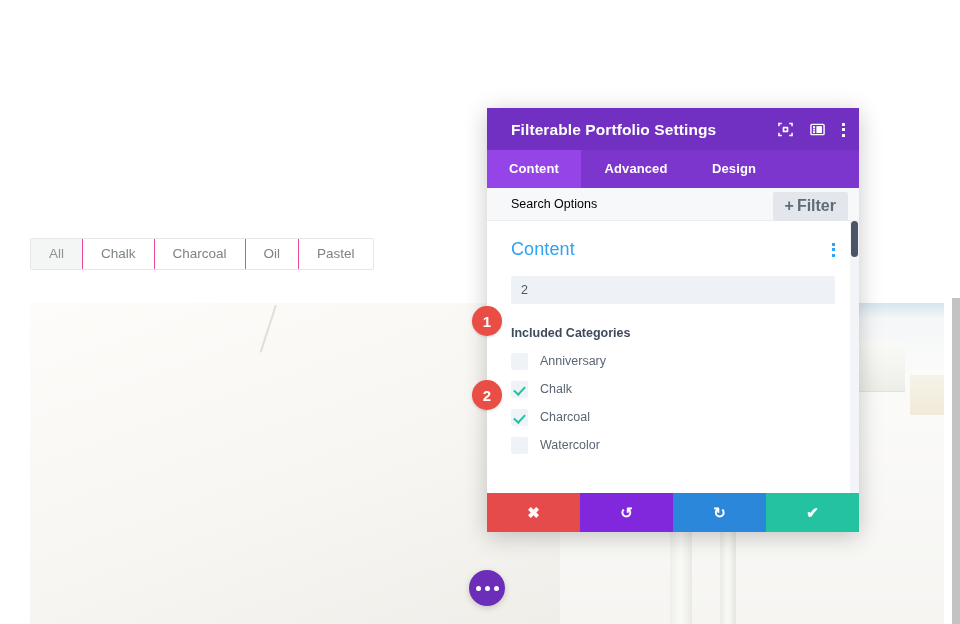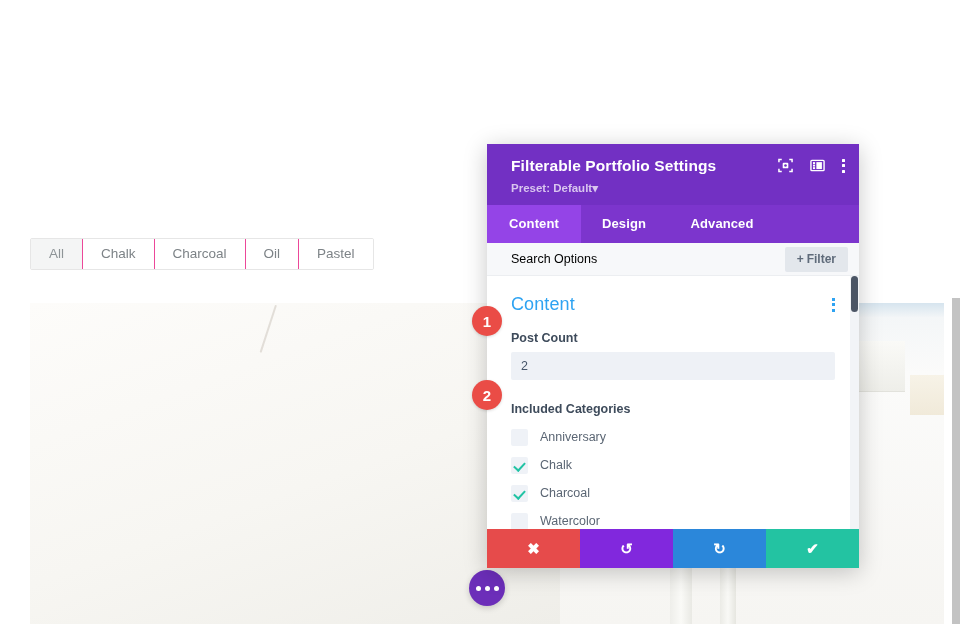--- a/index.html
+++ b/index.html
@@ -137,21 +137,20 @@
   .modal {
     position: absolute;
     left: 487px; top: 108px;
     width: 372px;
     height: 424px;
     background: #ffffff;
     box-shadow: 0 4px 22px rgba(0,0,0,.22);
     display: flex;
     flex-direction: column;
     overflow: hidden;
-    margin-top: 36px;
   }
 
   .modal-header {
     background: #7230c3;
     padding: 12px 14px 10px 24px;
     color: #ffffff;
     position: relative;
   }
   .modal-title {
     font-size: 15.5px;
@@ -209,21 +208,21 @@
     font-size: 12.5px;
     color: #000000;
     flex: 1;
     cursor: text;
   }
   .filter-btn {
     position: absolute;
     right: 11px; top: 4px;
     background: #e3e7ec;
     color: #5f6b7a;
-    font-size: 12px;
+    font-size: 16px;
     font-weight: bold;
     padding: 5px 12px 6px;
     border-radius: 2px;
     cursor: pointer;
     white-space: nowrap;
   }
   .filter-btn .plus { font-weight: bold; margin-right: 3px; }
 
   
   .modal-body {
@@ -377,23 +376,20 @@
     <i></i>
     <i></i>
   </div>
 
   <div class="page-scroll"></div>
 
   <div class="modal">
 
     <div class="modal-header">
       <div class="modal-title">Filterable Portfolio Settings</div>
-      <div class="modal-preset">
-        <span>Preset: Default</span><span>▾</span>
-      </div>
 
       <div class="header-icons">
         <span class="hicon">
           <svg width="15" height="15" viewBox="0 0 16 16">
             <path d="M1 4.5V1.5h3M15 4.5V1.5h-3M1 11.5v3h3M15 11.5v3h-3" fill="none" stroke="#ffffff" stroke-width="1.6"></path>
             <rect x="5" y="5" width="6" height="6" rx="1" fill="#ffffff"></rect>
             <circle cx="8" cy="8" r="1.4" fill="#7230c3"></circle>
           </svg>
         </span>
         <span class="hicon">
@@ -408,43 +404,42 @@
         <span class="dots-v">
           <b></b>
           <b></b>
           <b></b>
         </span>
       </div>
     </div>
 
     <div class="modal-tabs">
       <div class="mtab t1 active">Content</div>
+      <div class="mtab t3">Advanced</div>
       <div class="mtab t2">Design</div>
-      <div class="mtab t3">Advanced</div>
     </div>
 
     <div class="searchbar">
       <div class="search-text">Search Options</div>
       <div class="filter-btn">
         <span class="plus">+</span><span>Filter</span>
       </div>
     </div>
 
     <div class="modal-body">
 
       <div class="section-head">
         <div class="section-title">Content</div>
         <span class="dots-blue">
           <b></b>
           <b></b>
           <b></b>
         </span>
       </div>
 
-      <div class="field-label">Post Count</div>
       <input class="text-input" type="text" value="2" style="">
 
       <div class="spacer"></div>
 
       <div class="field-label">Included Categories</div>
 
       <div class="cat-list">
         <div class="cat-row">
           <span class="cbox"></span>
           <span class="cat-label">Anniversary</span>

